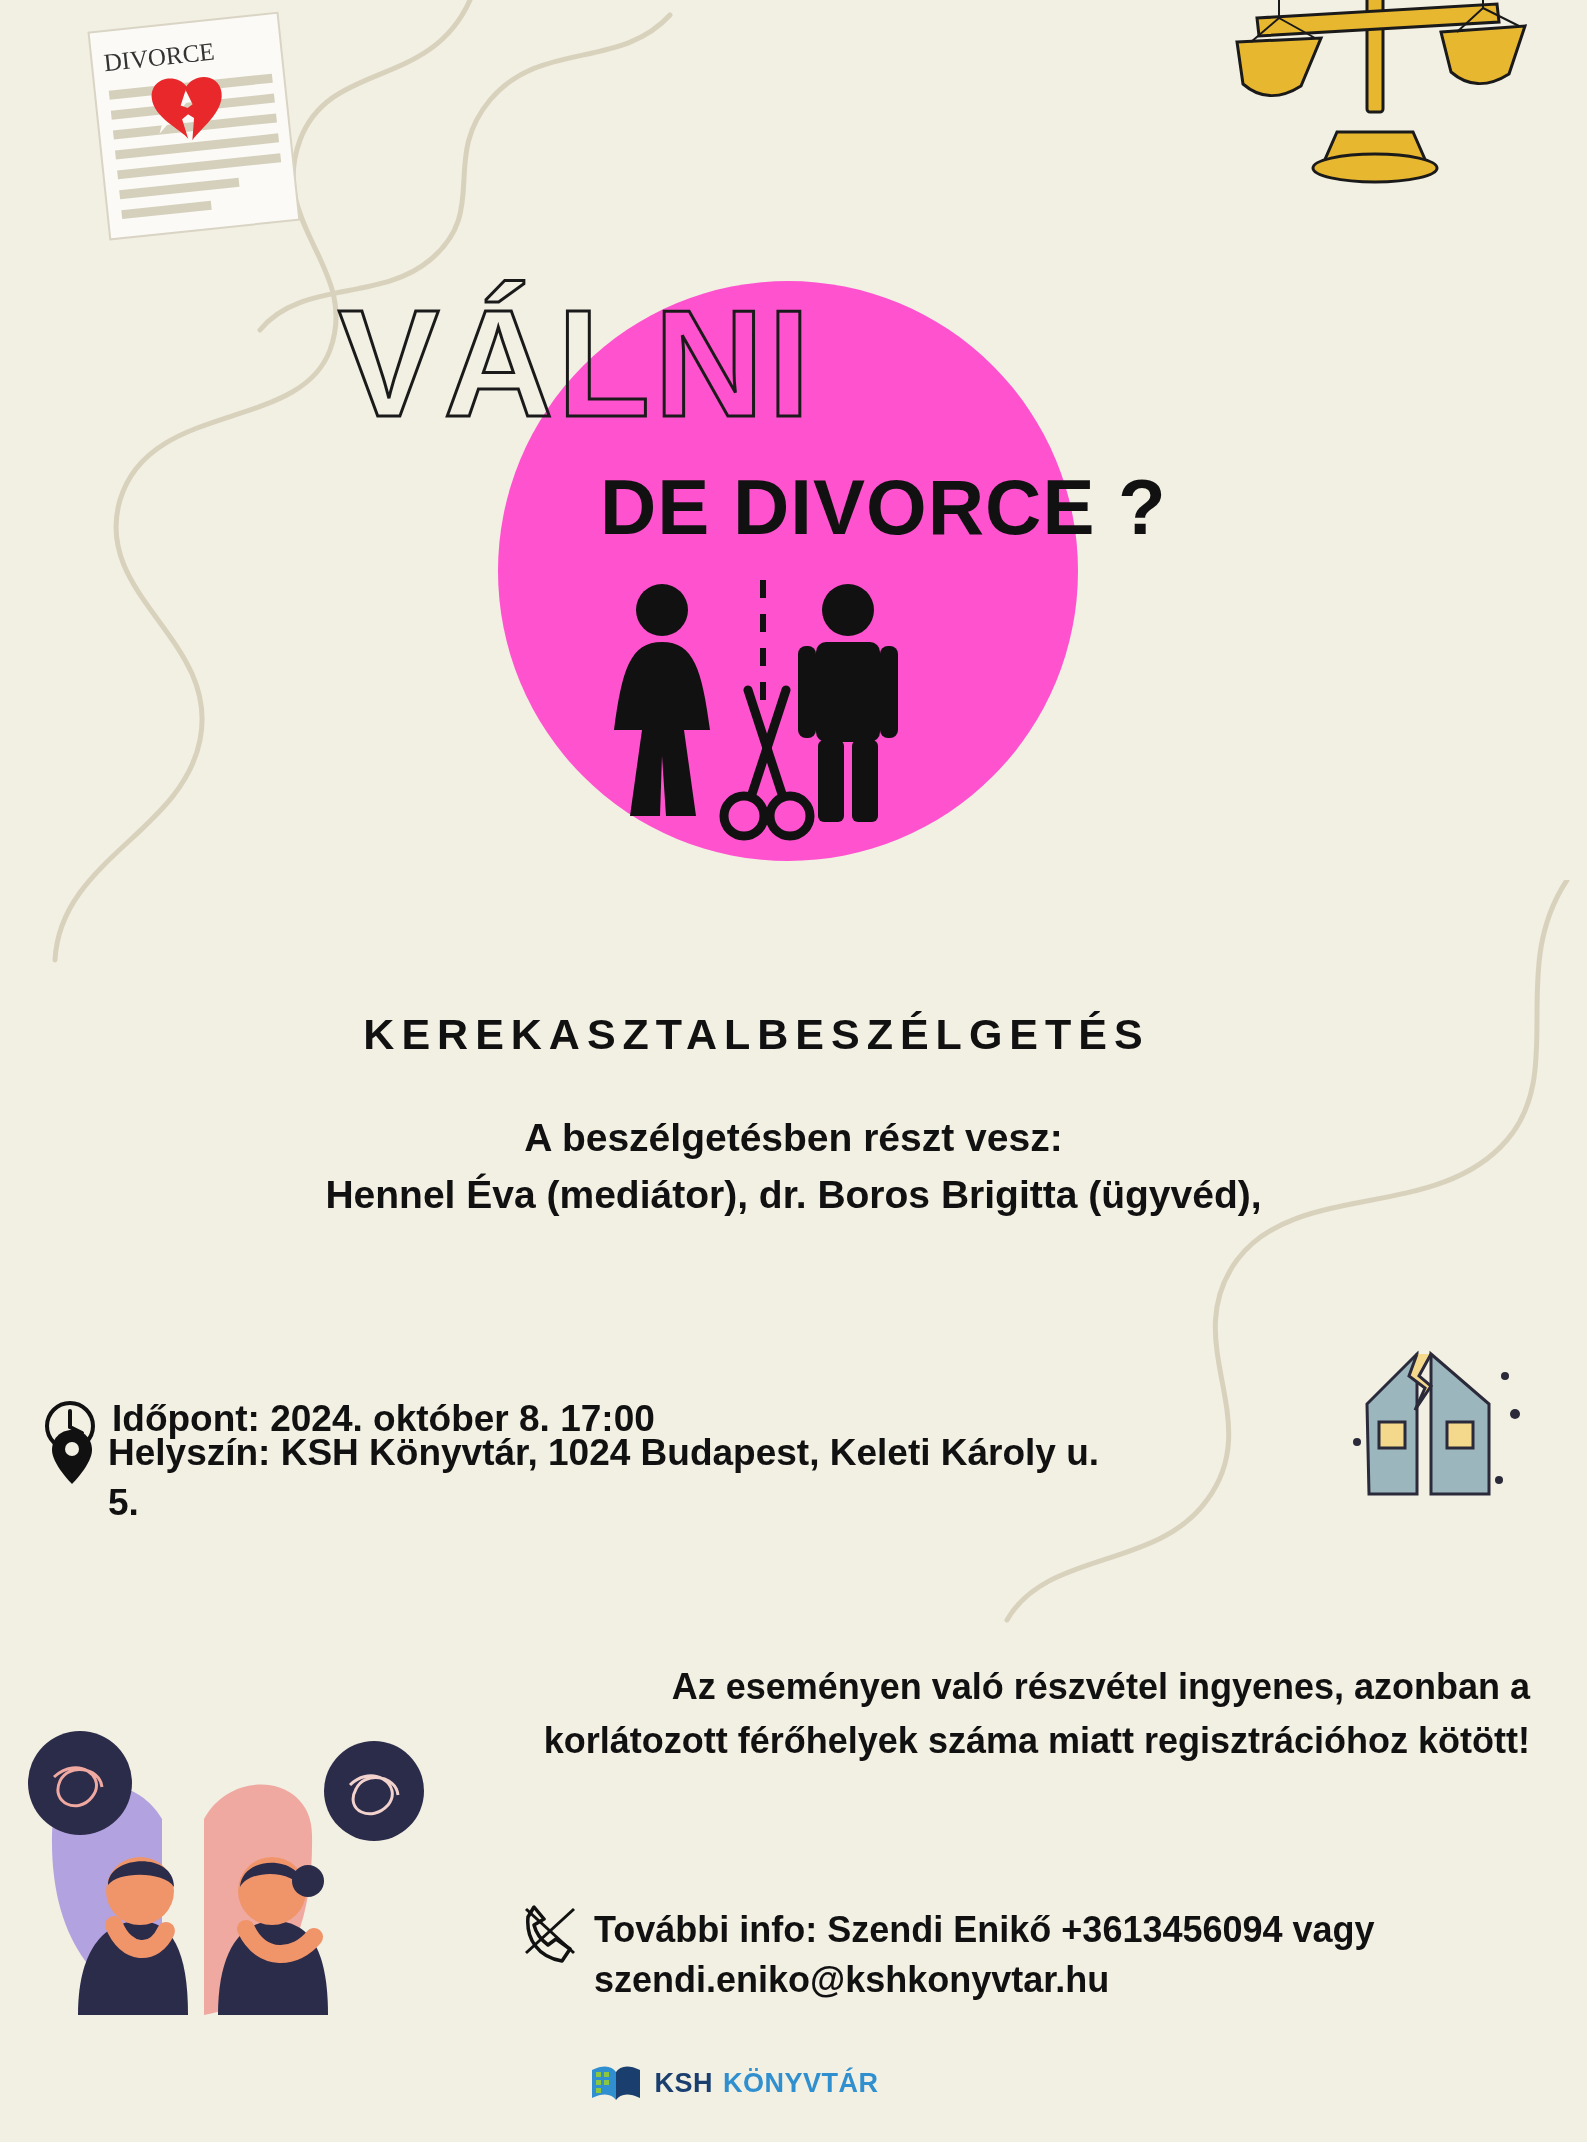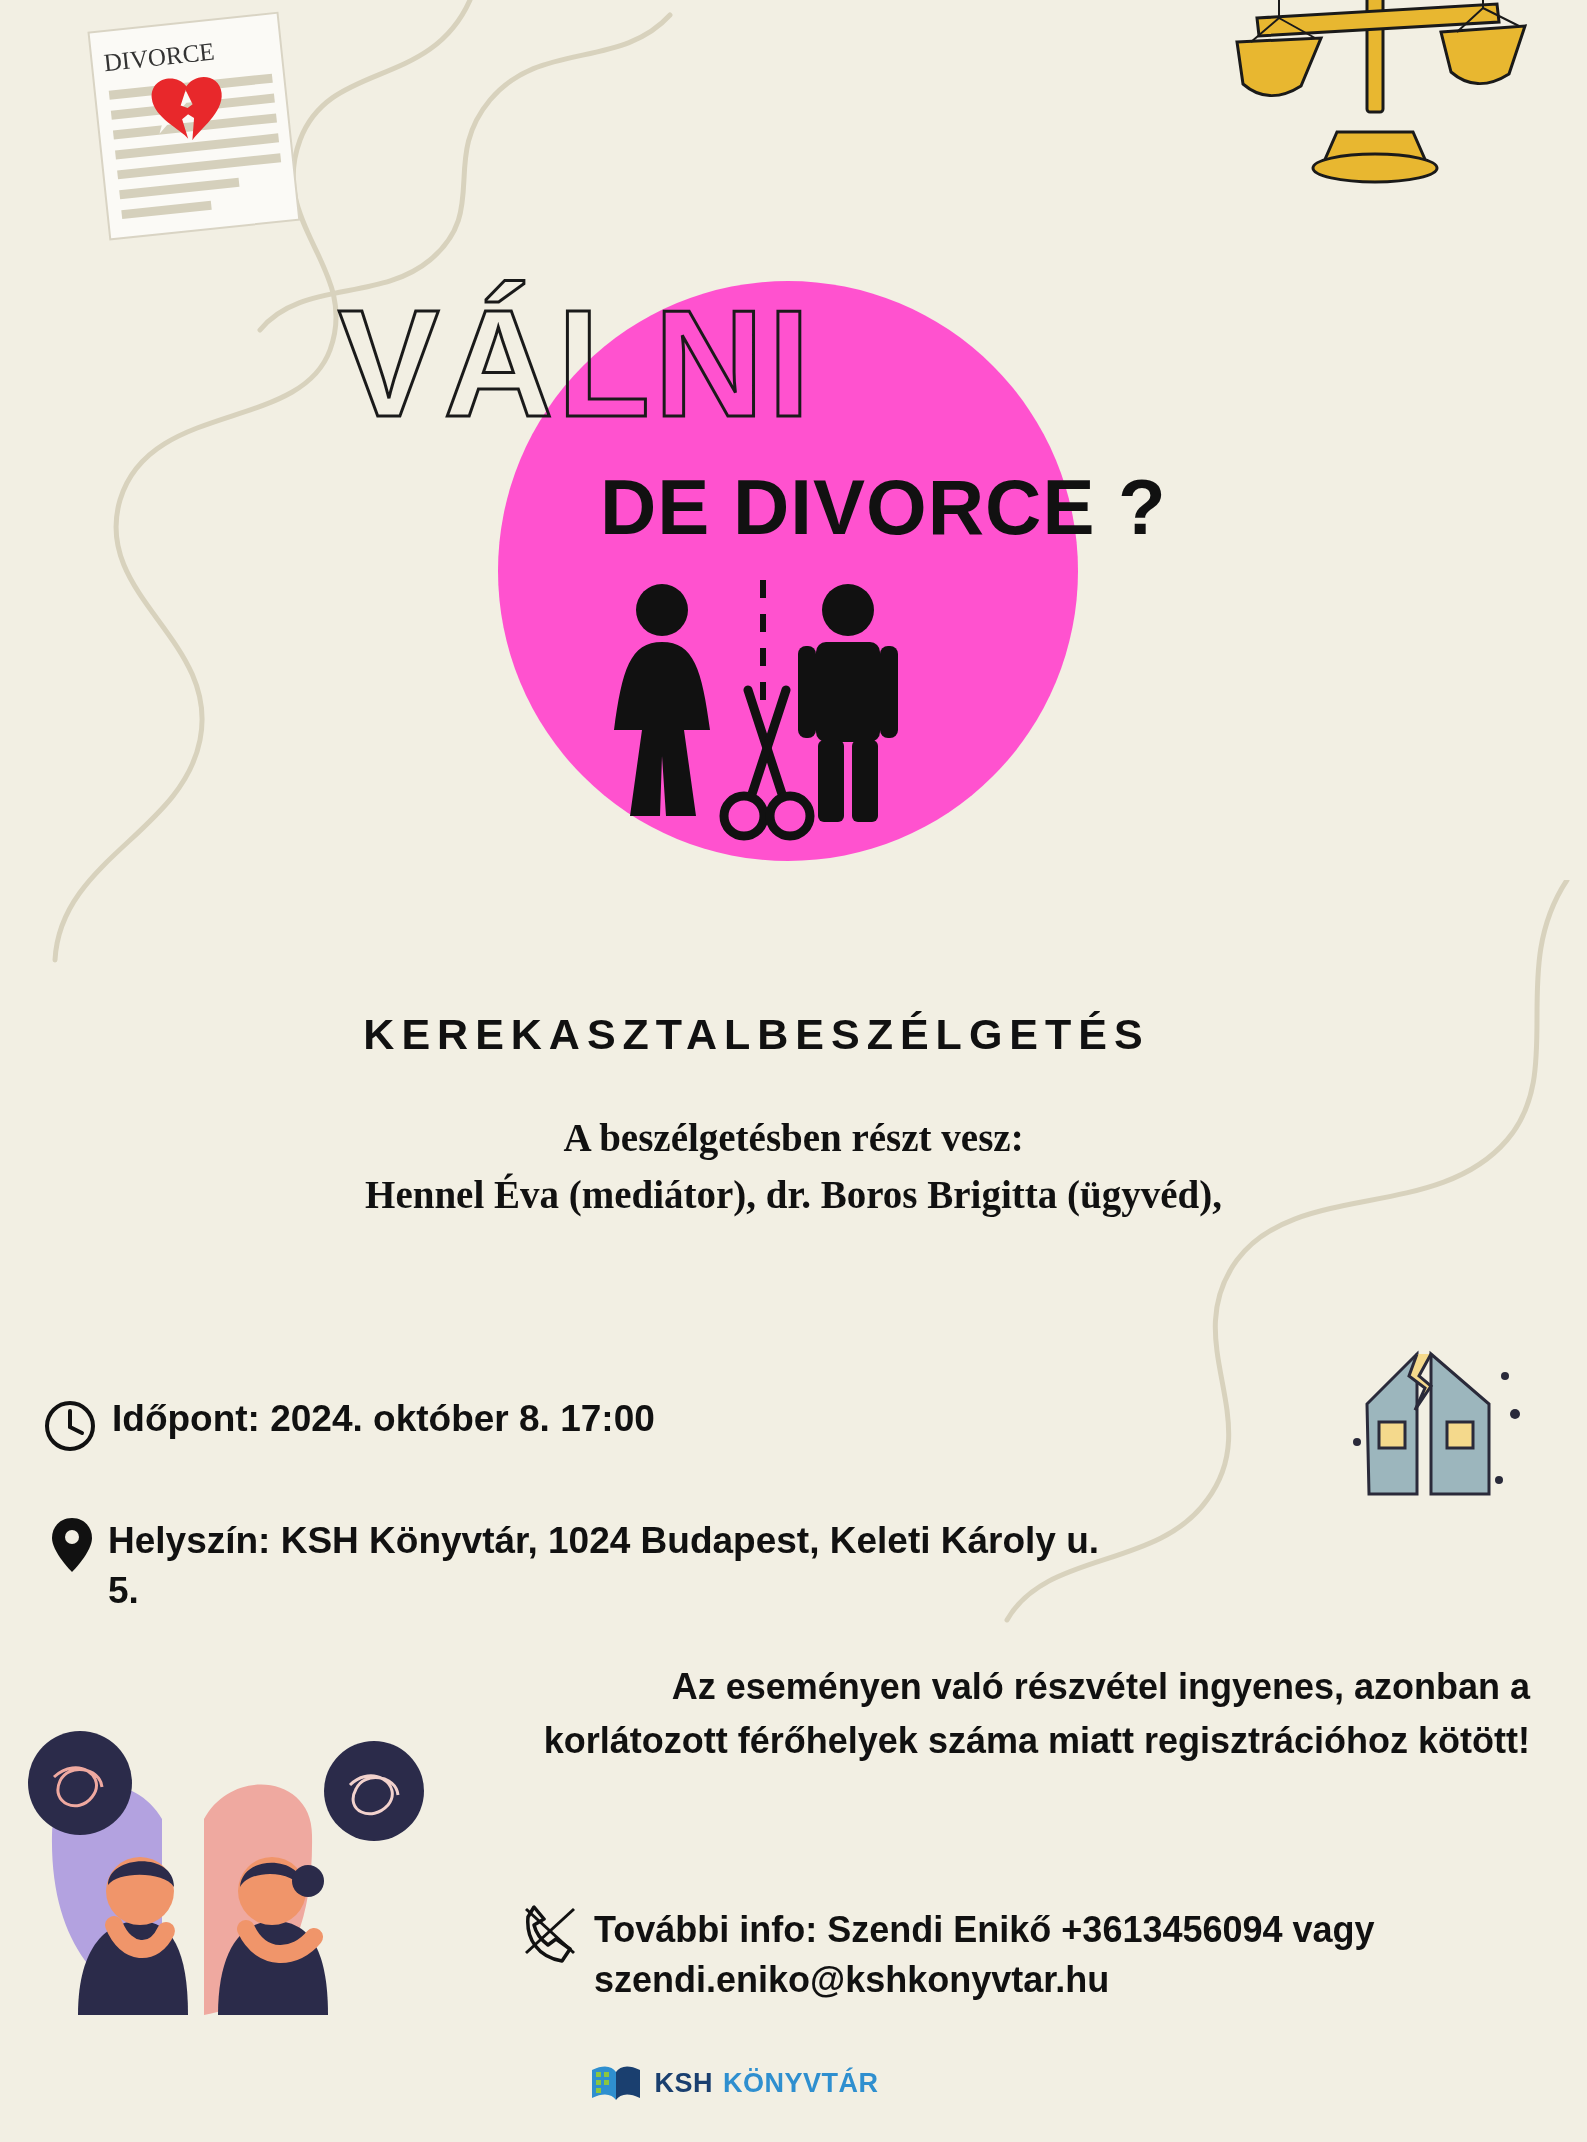--- a/index.html
+++ b/index.html
@@ -99,37 +99,36 @@
   .participants {
     position: absolute;
     left: 0;
     top: 1110px;
     width: 1587px;
     text-align: center;
     font-size: 39px;
     font-weight: 700;
     line-height: 1.45;
     color: #111111;
-    font-family: Liberation Serif, serif;
   }
 
   .info-line {
     position: absolute;
     display: flex;
     align-items: flex-start;
     font-size: 37px;
     font-weight: 700;
     color: #111111;
   }
   .info-icon {
     flex: 0 0 auto;
     margin-right: 14px;
   }
   #time-line { left: 42px; top: 1398px; }
-  #place-line { left: 50px; top: 1516px; width: 1050px; line-height: 1.35; }
+  #place-line { left: 50px; top: 1428px; width: 1050px; line-height: 1.35; }
 
   .free-note {
     position: absolute;
     left: 500px;
     top: 1660px;
     width: 1030px;
     text-align: right;
     font-size: 36px;
     font-weight: 600;
     line-height: 1.5;

